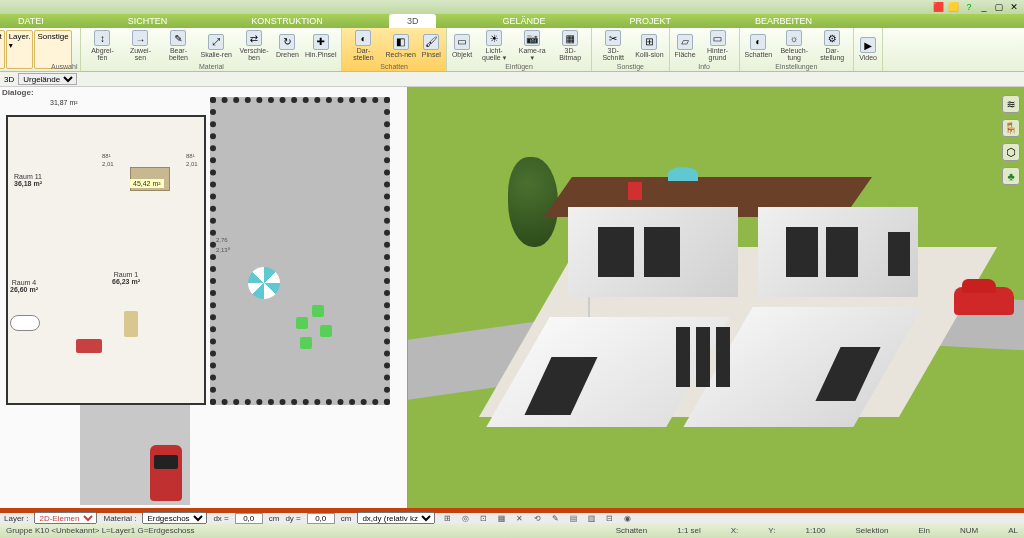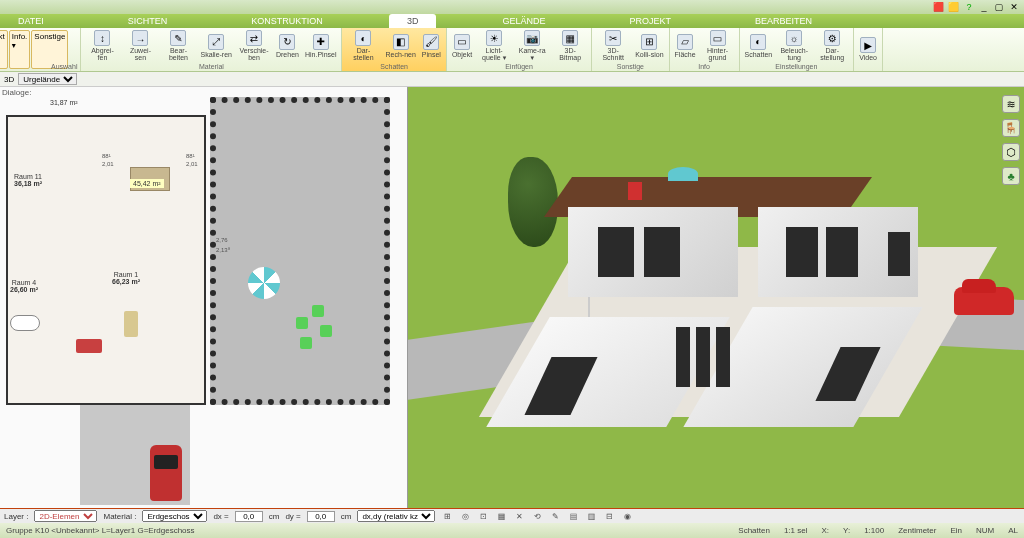--- a/index.html
+++ b/index.html
@@ -21,21 +21,21 @@
 .ribbon-item { display: flex; flex-direction: column; align-items: center; gap: 1px; cursor: pointer; padding: 1px 2px; }
 .ribbon-item .ri-icon { width: 16px; height: 16px; background: #e0e8f0; border: 1px solid #a0b0c0; border-radius: 2px; display: flex; align-items: center; justify-content: center; font-size: 10px; }
 .ribbon-item .ri-label { font-size: 7px; color: #444; text-align: center; line-height: 7px; max-width: 32px; }
 .ribbon-group-label { font-size: 7px; color: #666; text-align: center; padding-top: 1px; }
 
 .subbar { height: 15px; background: #f0f2ec; border-bottom: 1px solid #ccc; display: flex; align-items: center; padding: 0 4px; gap: 4px; font-size: 8px; }
 .subbar select { font-size: 8px; height: 12px; border: 1px solid #aaa; }
 
 .workspace { height: 421px; display: flex; position: relative; }
 .plan2d { width: 408px; height: 100%; background: #fafafa; position: relative; border-right: 1px solid #999; overflow: hidden; }
-.plan2d .dialoge { position: absolute; top: 1px; left: 2px; font-size: 8px; color: #555; }
+.plan2d .dialoge { position: absolute; top: 1px; left: 2px; font-size: 8px; color: #555; font-weight: bold; }
 .view3d { flex: 1; height: 100%; position: relative; background: linear-gradient(#b8d878 0%, #8fb848 100%); overflow: hidden; }
 
 
 .house-outline { position: absolute; top: 28px; left: 6px; width: 200px; height: 290px; background: #f5f2ec; border: 2px solid #333; }
 .patio { position: absolute; top: 10px; left: 210px; width: 180px; height: 308px; background: #bdbdbd; }
 .patio::before { content:""; position:absolute; inset:0; border: 6px dotted #2a2a2a; }
 .room-label { position: absolute; font-size: 7px; color: #333; text-align: center; }
 .driveway { position: absolute; left: 80px; top: 318px; width: 110px; height: 100px; background: #c8c8c8; }
 .car2d { position: absolute; left: 150px; top: 358px; width: 32px; height: 56px; background: #c03030; border-radius: 6px 6px 4px 4px; }
 .car2d::before { content:""; position:absolute; top:10px; left:4px; right:4px; height:14px; background:#222; border-radius:2px; }
@@ -58,27 +58,27 @@
 .garden3d { position:absolute; left:150px; top:90px; width:300px; height:40px; background:#6a4028; transform: skewX(-35deg); }
 .tree3d { position:absolute; left:100px; top:70px; width:50px; height:90px; background: radial-gradient(circle at 40% 30%, #4a7030, #2a4818); border-radius: 40% 50% 45% 50%; }
 .car3d { position:absolute; right:10px; top:200px; width:60px; height:28px; background:#d02828; border-radius: 8px 10px 4px 4px; }
 .car3d::before { content:""; position:absolute; left:8px; top:-8px; width:34px; height:14px; background:#c82020; border-radius:6px 8px 2px 2px; }
 .umbrella3d { position:absolute; left:260px; top:80px; width:30px; height:14px; background:#60c8d0; border-radius:50% 50% 0 0; }
 .bbq3d { position:absolute; left:220px; top:95px; width:14px; height:18px; background:#d03030; }
 
 .side-tools { position:absolute; right:4px; top:8px; display:flex; flex-direction:column; gap:6px; }
 .side-tools .st { width:18px; height:18px; background:rgba(255,255,255,0.7); border:1px solid #999; border-radius:3px; display:flex; align-items:center; justify-content:center; font-size:11px; cursor:pointer; }
 
-.bottombar { height: 15px; background: #ececec; border-top: 1px solid #c2410c; display: flex; align-items: center; padding: 0 4px; gap: 6px; font-size: 8px; color: #333; }
+.bottombar { height: 15px; background: #ececec; border-top: 5px solid #c2410c; display: flex; align-items: center; padding: 0 4px; gap: 6px; font-size: 8px; color: #333; }
 .bottombar input { width: 28px; height: 11px; font-size: 8px; border: 1px solid #999; text-align: center; }
 .bottombar select { font-size: 8px; height: 12px; }
 .bottombar .bicon { width:12px; height:12px; display:flex; align-items:center; justify-content:center; cursor:pointer; color:#555; }
 .bottombar .spacer { flex:1; }
 
-.statusbar { height: 15px; background: linear-gradient(#e8f0d8, #d0e0b8); display: flex; align-items: center; padding: 0 6px; font-size: 8px; color: #444; gap: 14px; }
+.statusbar { height: 15px; background: linear-gradient(#e8f0d8, #d0e0b8); display: flex; align-items: center; padding: 0 6px; font-size: 8px; color: #444; gap: 30px; }
 .statusbar .spacer { flex: 1; }
 </style>
 </head>
 <body>
 
 <div class="titlebar">
   <span class="tb-icon">🟥</span>
   <span class="tb-icon">🟨</span>
   <span class="tb-icon" style="color:#0a0">?</span>
   <span class="tb-icon">_</span>
@@ -92,21 +92,21 @@
   <div class="tab">KONSTRUKTION</div>
   <div class="tab active">3D</div>
   <div class="tab">GELÄNDE</div>
   <div class="tab">PROJEKT</div>
   <div class="tab">BEARBEITEN</div>
 </div>
 
 <div class="ribbon">
   <div class="ribbon-left">
     <div class="rbtn">Selekt</div>
-    <div class="rbtn">Info. ▾</div>
+    <div class="rbtn">Layer. ▾</div>
     <div class="rbtn">Sonstige</div>
   </div>
   <div id="ribbon-groups" style="display:flex">
       <div class="ribbon-group">
         <div class="ribbon-icons"></div>
         <div class="ribbon-group-label">Auswahl</div>
       </div>
       <div class="ribbon-group">
         <div class="ribbon-icons">
           <div class="ribbon-item">
@@ -330,17 +330,17 @@
 </div>
 
 <div class="statusbar">
   <span>Gruppe K10 &lt;Unbekannt&gt; L=Layer1 G=Erdgeschoss</span>
   <span class="spacer"></span>
   <span>Schatten</span>
   <span>1:1 sel</span>
   <span>X:</span>
   <span>Y:</span>
   <span>1:100</span>
-  <span>Zentimeter</span>
+  <span>Selektion</span>
   <span>Ein</span>
   <span>NUM</span>
   <span>AL</span>
 </div>
 
 </body></html>

